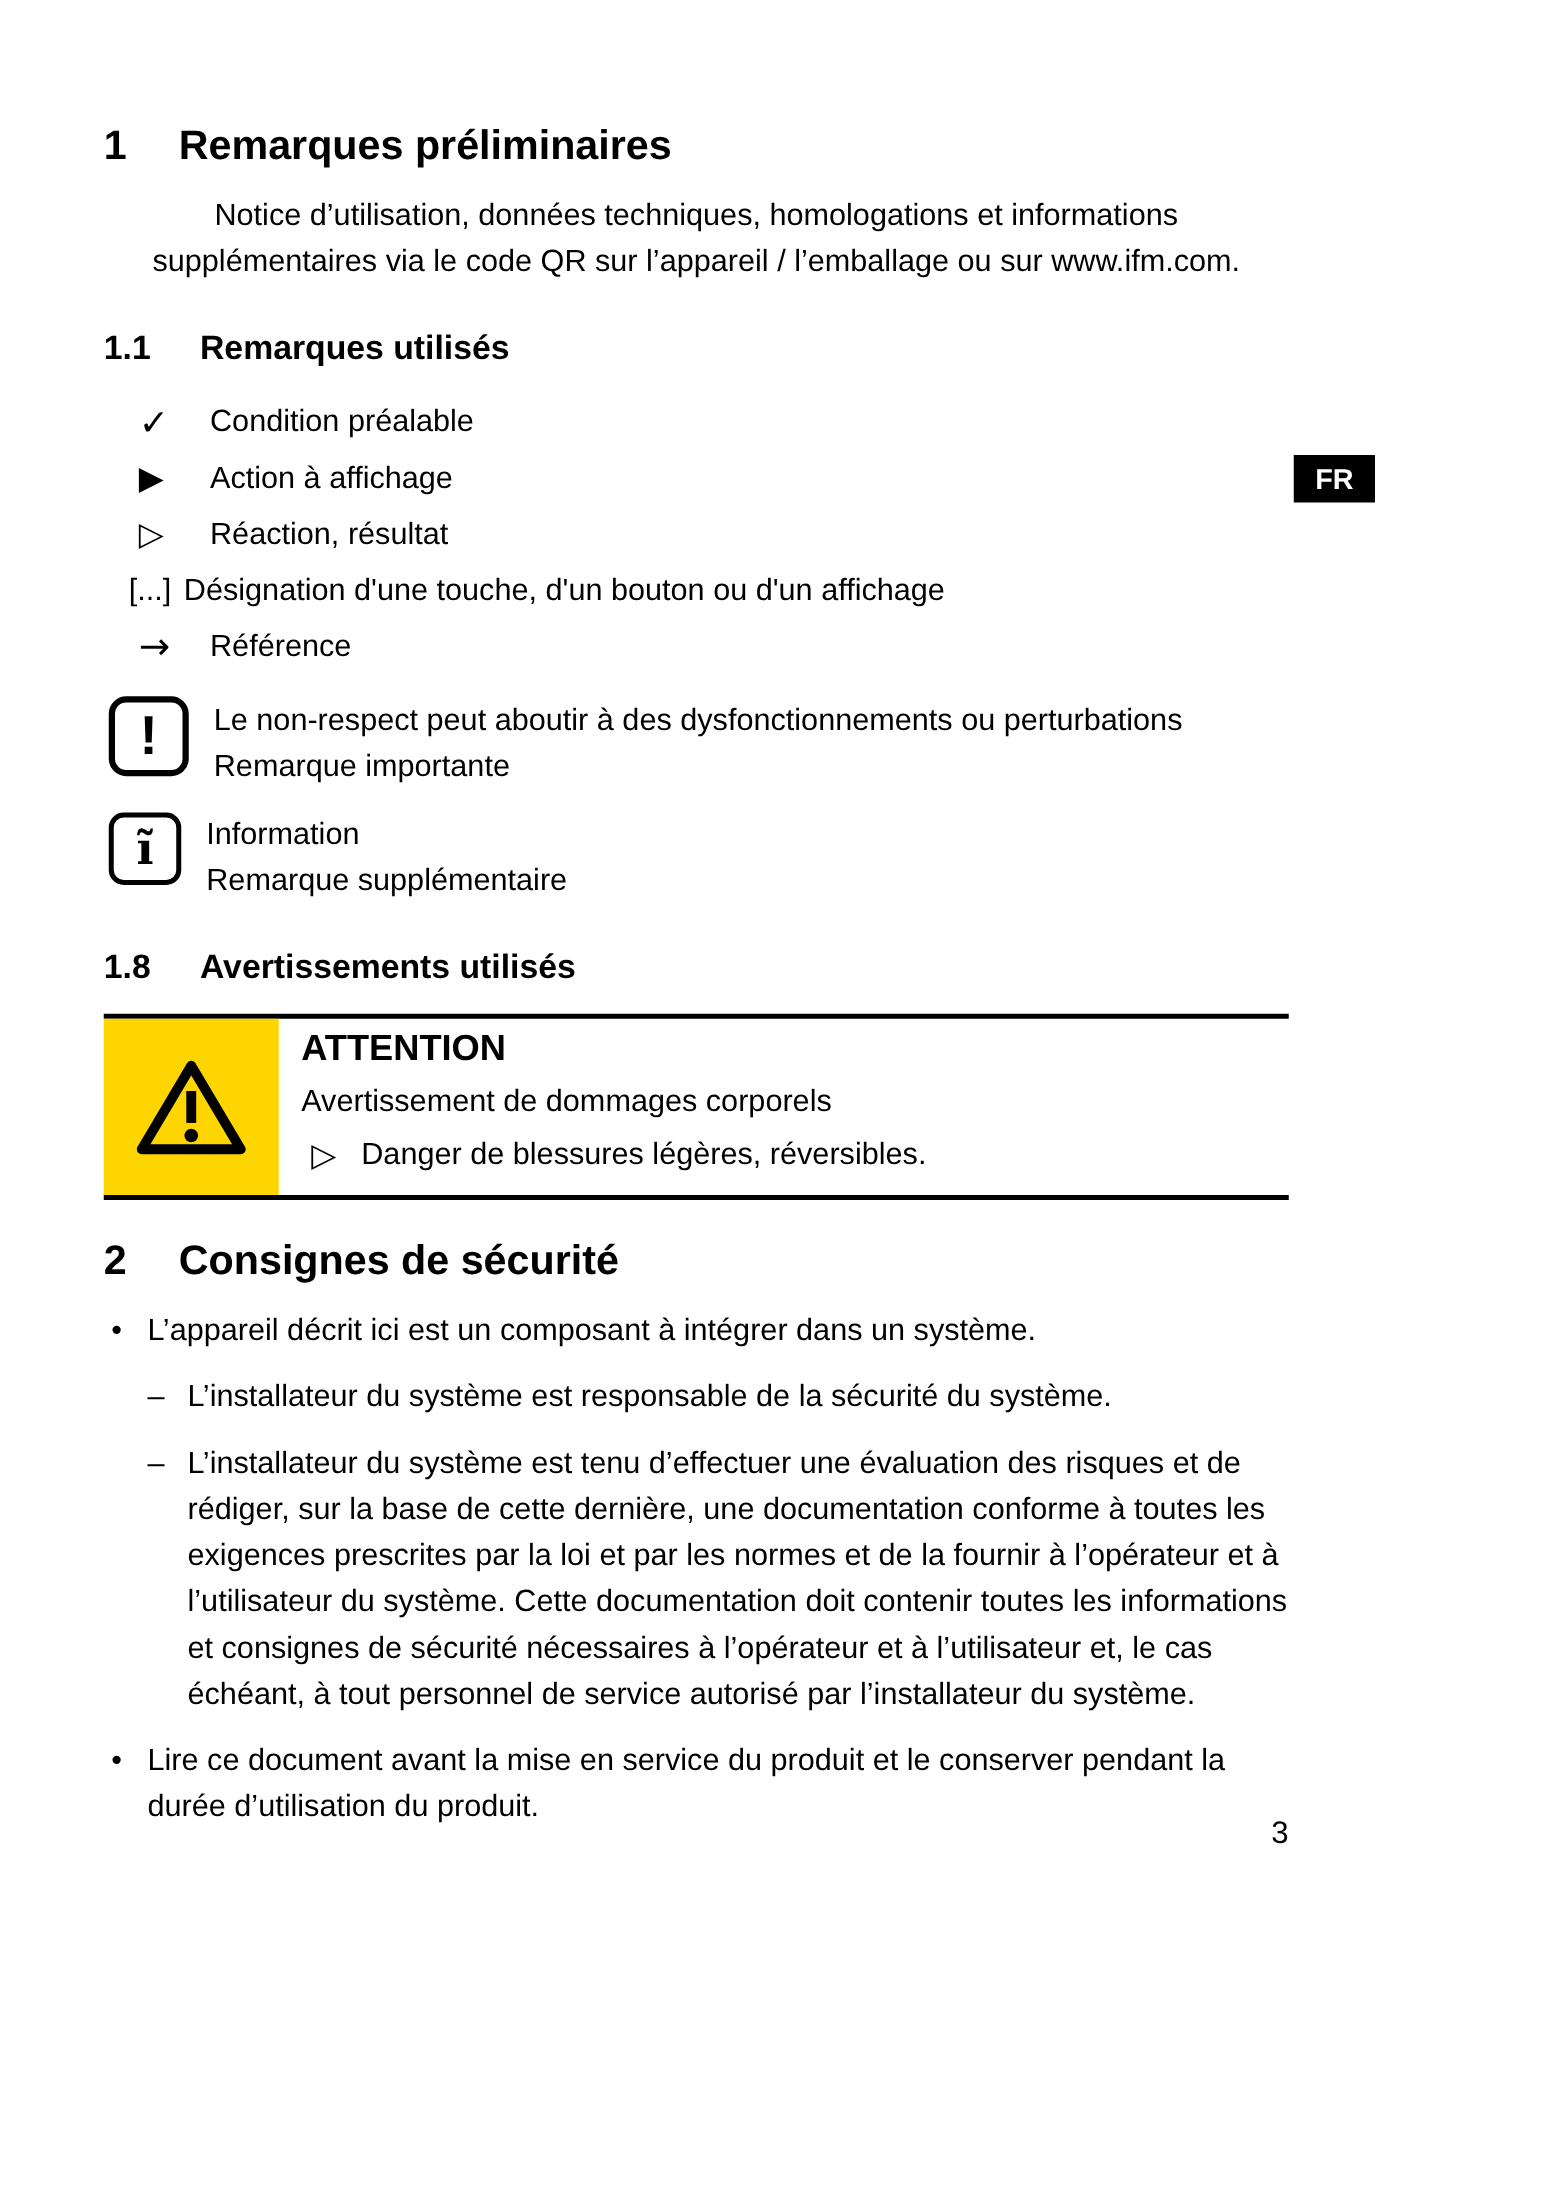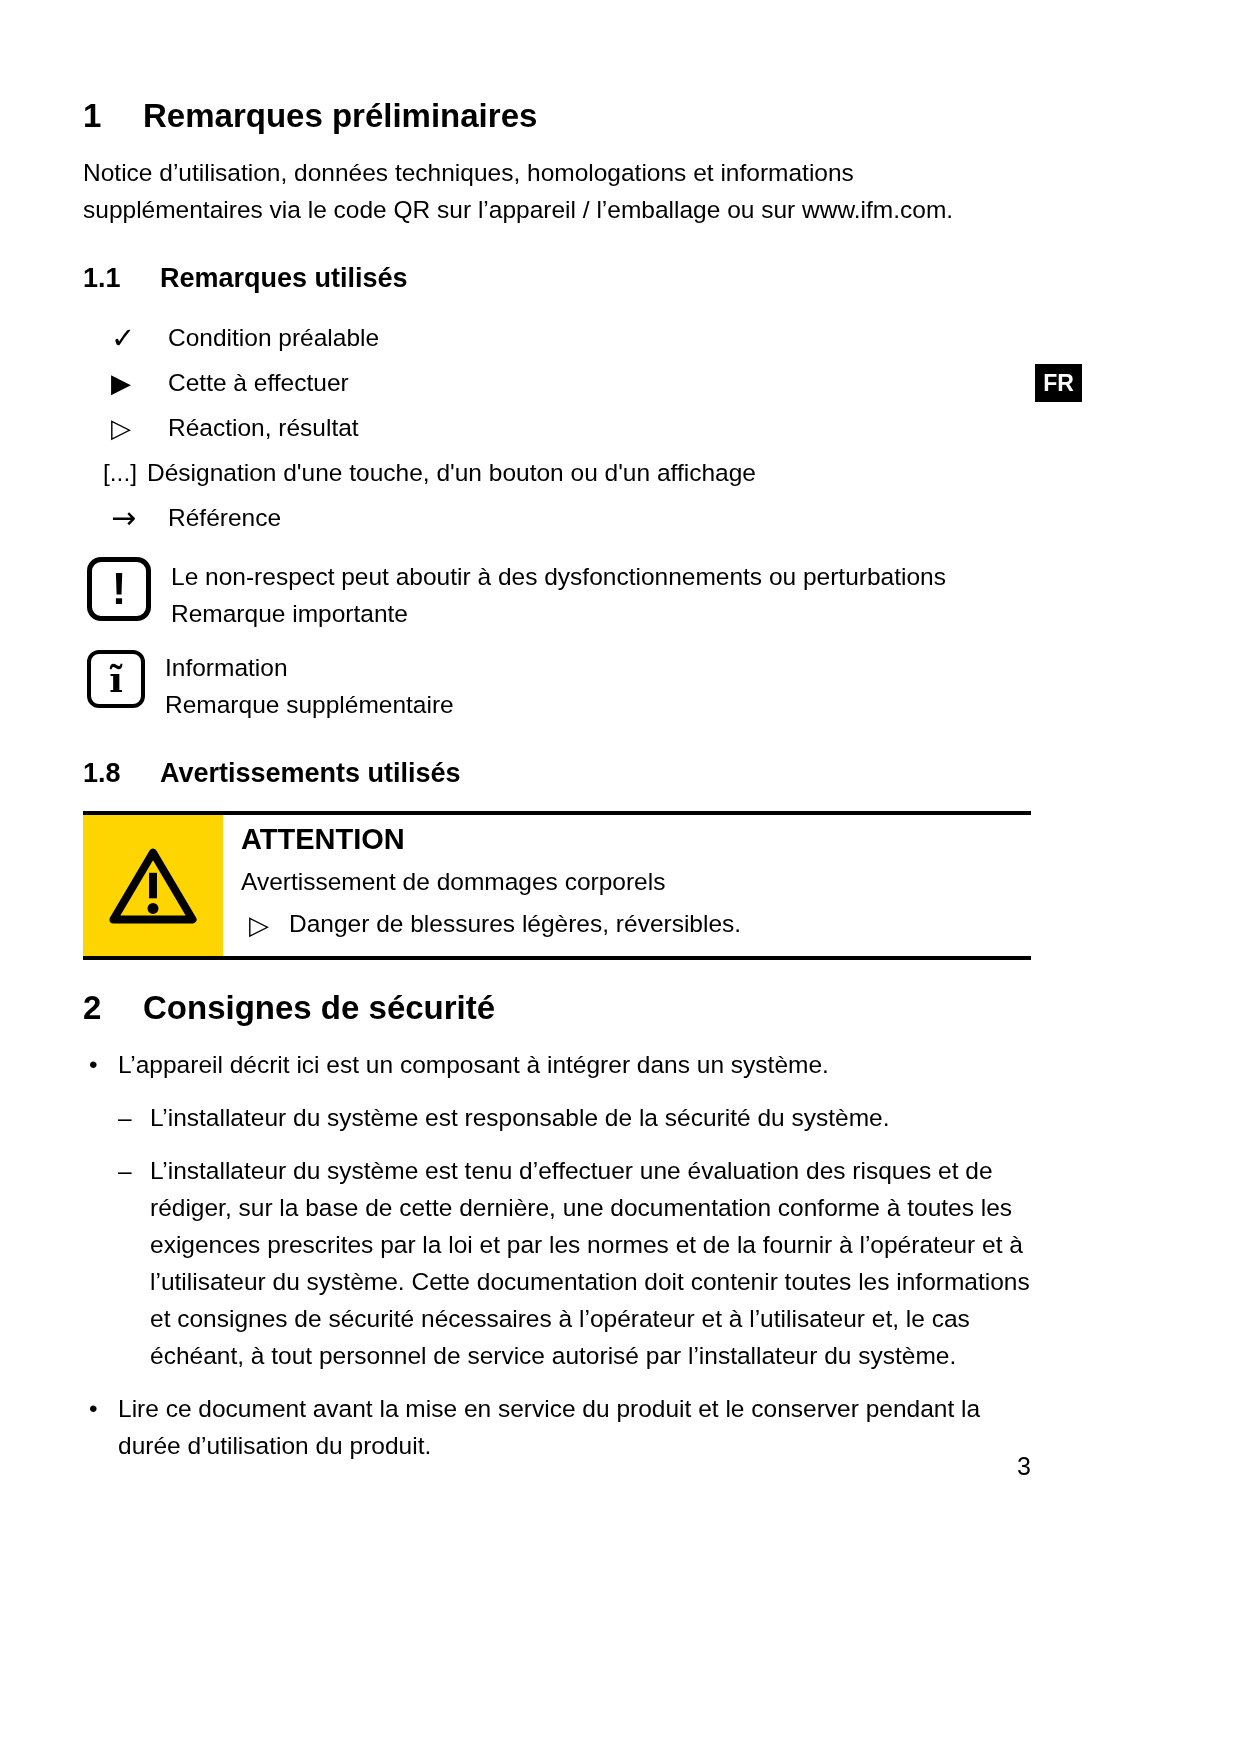--- a/index.html
+++ b/index.html
@@ -16,21 +16,21 @@
   .content {
     position: absolute;
     left: 83px;
     top: 96px;
     width: 948px;
   }
   h1.doc-h1 { display: flex; font-size: 33px; font-weight: bold; margin: 0 0 18px 0; line-height: 1.2; }
   h1.doc-h1 .h-num { width: 60px; flex-shrink: 0; }
   h2.doc-h2 { display: flex; font-size: 27px; font-weight: bold; margin: 34px 0 22px 0; line-height: 1.2; }
   h2.doc-h2 .h-num { width: 77px; flex-shrink: 0; }
-  p.intro { font-size: 24.5px; line-height: 37px; margin-bottom: 21px; }
+  p.intro { font-size: 24.5px; line-height: 37px; margin-bottom: 21px; text-align: center; }
 
   .sym-row { display: flex; align-items: center; min-height: 45px; padding-left: 28px; }
   .sym-glyph {
     width: 57px; flex-shrink: 0;
     font-size: 26px; line-height: 1;
     font-family: "DejaVu Sans", sans-serif;
   }
   .sym-glyph.check { font-size: 29px; }
   .sym-glyph.arrow { font-size: 30px; }
   .sym-label { font-size: 24.5px; }
@@ -69,21 +69,21 @@
   .warn-result .res-glyph { width: 48px; padding-left: 8px; flex-shrink: 0; font-family: "DejaVu Sans", sans-serif; font-size: 26px; }
 
   .bullet-item { display: flex; font-size: 24.5px; line-height: 37px; margin-bottom: 16px; }
   .bullet-item .marker { width: 35px; padding-left: 6px; flex-shrink: 0; }
   .dash-item { display: flex; font-size: 24.5px; line-height: 37px; margin: 0 0 16px 35px; }
   .dash-item .marker { width: 32px; flex-shrink: 0; }
 
   .fr-badge {
     position: absolute;
     left: 1035px; top: 364px;
-    width: 47px; height: 38px;
+    width: 65px; height: 38px;
     background: #000000; color: #ffffff;
     display: flex; align-items: center; justify-content: center;
     font-size: 23px; font-weight: bold;
     font-family: "Liberation Sans", sans-serif;
   }
   .page-number {
     position: absolute;
     top: 1452px;
     left: 0;
     width: 1031px;
@@ -112,21 +112,21 @@
       <span class="h-title">Remarques utilisés</span>
     </h2>
 
     <div class="sym-row">
       <span class="sym-glyph check">✓</span>
       <span class="sym-label">Condition préalable</span>
     </div>
 
     <div class="sym-row">
       <span class="sym-glyph">▶</span>
-      <span class="sym-label">Cette à effectuer</span>
+      <span class="sym-label">Action à affichage</span>
     </div>
 
     <div class="sym-row">
       <span class="sym-glyph">▷</span>
       <span class="sym-label">Réaction, résultat</span>
     </div>
 
     <div class="sym-row brackets">
       <span class="sym-glyph">[...]</span>
       <span class="sym-label">Désignation d'une touche, d'un bouton ou d'un affichage</span>

